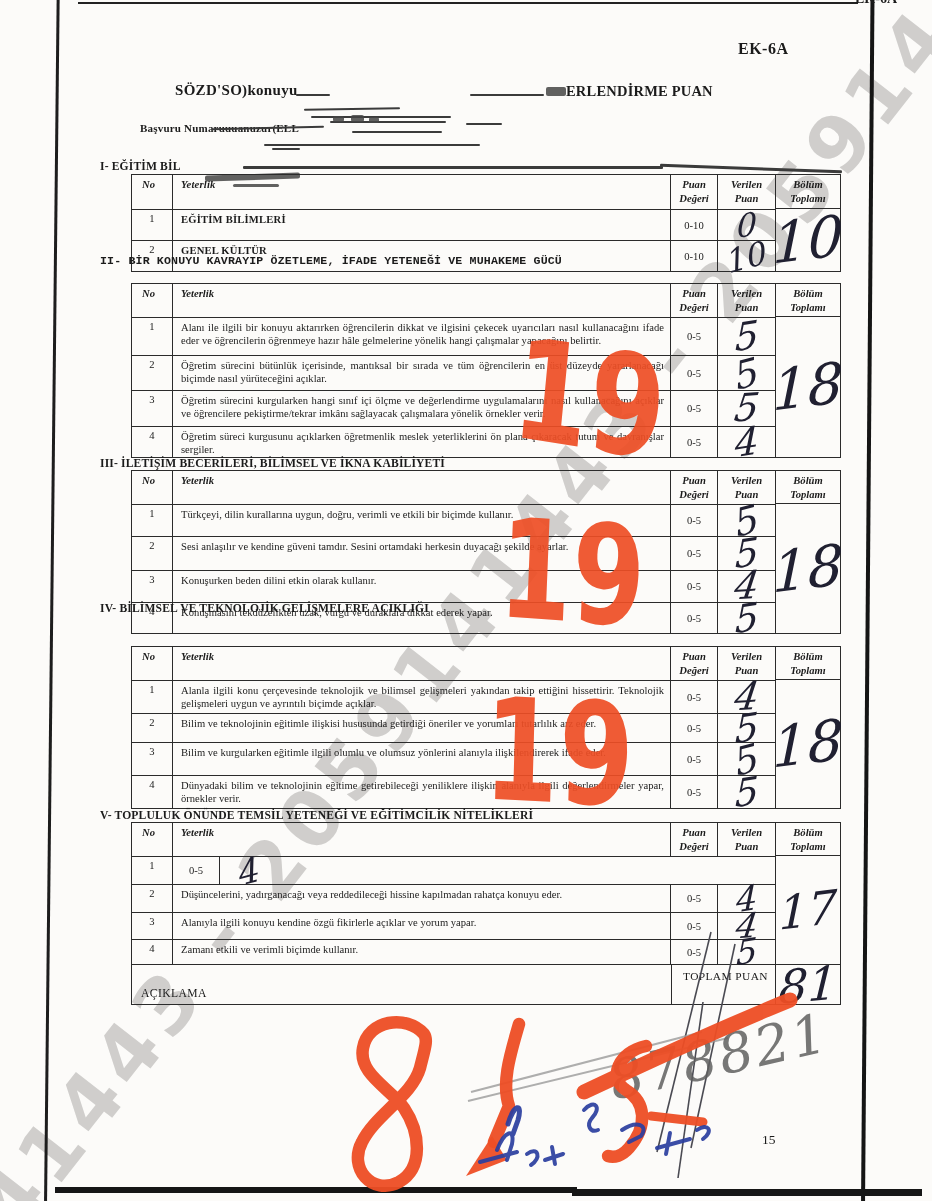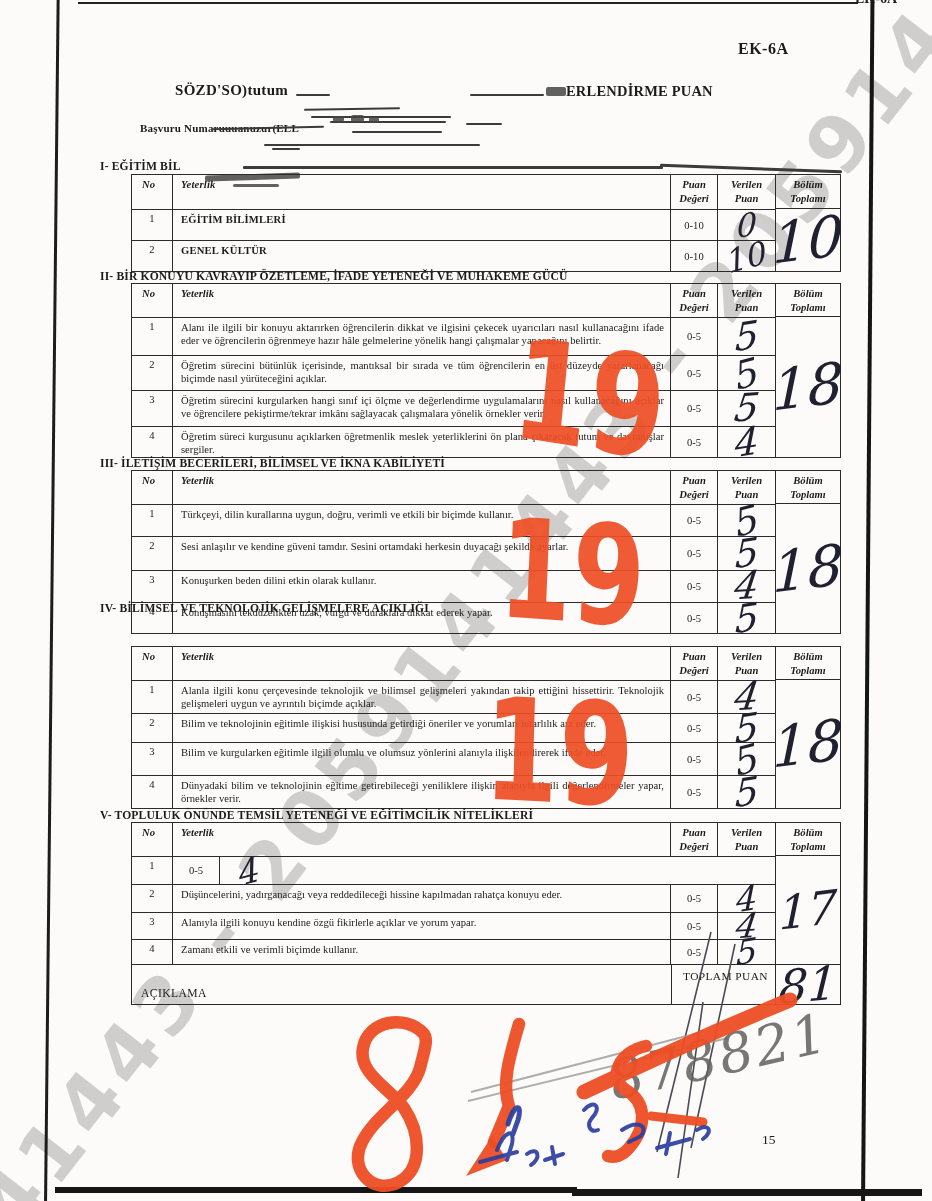--- a/index.html
+++ b/index.html
@@ -85,21 +85,21 @@
 
   <div class="abs b-left"></div>
   <div class="abs b-right"></div>
   <div class="abs b-bot1"></div>
   <div class="abs b-bot2"></div>
   <div class="abs b-top"></div>
   <div class="abs clip-top">EK-6A</div>
 
   <div class="abs code z2" style="left:738px;top:40px;">EK-6A</div>
 
-  <div class="abs title-l z2">SÖZD'SO)tutum</div>
+  <div class="abs title-l z2">SÖZD'SO)konuyu</div>
   <div class="abs redact" style="left:296px;top:94px;width:34px;height:2.3px;"></div>
   <div class="abs redact" style="left:470px;top:94px;width:74px;height:2.3px;"></div>
   <div class="abs smudge" style="left:546px;top:87px;width:20px;height:9px;"></div>
   <div class="abs title-r z2">ERLENDİRME PUAN</div>
 
   <div class="abs applicant z2">Başvuru Numaruuuanuzur(ELL</div>
   <div class="abs redact" style="left:304px;top:108px;width:96px;height:2.4px;transform:rotate(-1deg);"></div>
   <div class="abs redact" style="left:311px;top:116px;width:140px;height:2.4px;"></div>
   <div class="abs redact" style="left:212px;top:127px;width:112px;height:2.4px;transform:rotate(-1.2deg);"></div>
   <div class="abs redact" style="left:330px;top:121px;width:116px;height:2.4px;"></div>
@@ -143,21 +143,21 @@
       </div>
     </div>
     <div class="bt">
       <div class="bt-head hcell" style="height:34px;"><span>Bölüm</span><br><span>Toplamı</span></div>
       <div class="bt-body">
           <span class="hw tot">10</span>
         </div>
     </div>
   </div>
 
-  <div class="abs shead" style="left:100px;top:270px;">II-  BİR KONUYU KAVRAYIP ÖZETLEME, İFADE YETENEĞİ VE MUHAKEME GÜCÜ</div>
+  <div class="abs shead" style="left:100px;top:254px;font-family:Liberation Mono, monospace;">II-  BİR KONUYU KAVRAYIP ÖZETLEME, İFADE YETENEĞİ VE MUHAKEME GÜCÜ</div>
   <div class="tbl" style="top:283px;">
     <div class="tbl-main">
       <div class="row" style="height:33px;">
         <div class="cell c-no hcell h-no">No</div>
         <div class="cell c-yet hcell h-yet">Yeterlik</div>
         <div class="cell c-pd hcell" style="display:block;"><span>Puan</span><br><span>Değeri</span></div>
         <div class="cell c-vp hcell"><span>Verilen</span><br><span>Puan</span></div>
       </div>
       <div class="row" style="height:38px;">
         <div class="cell c-no">1</div>

